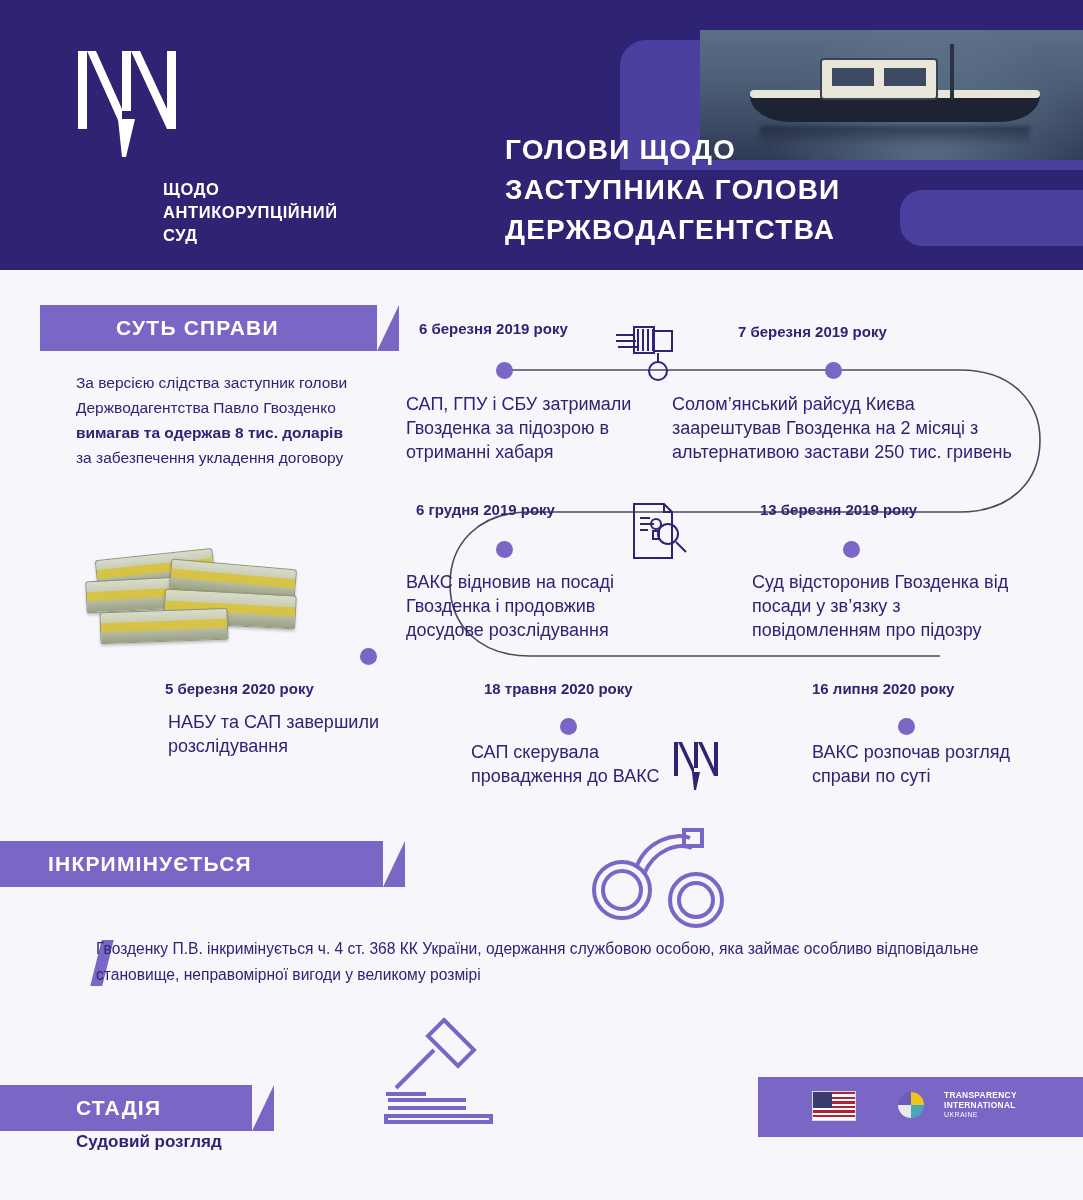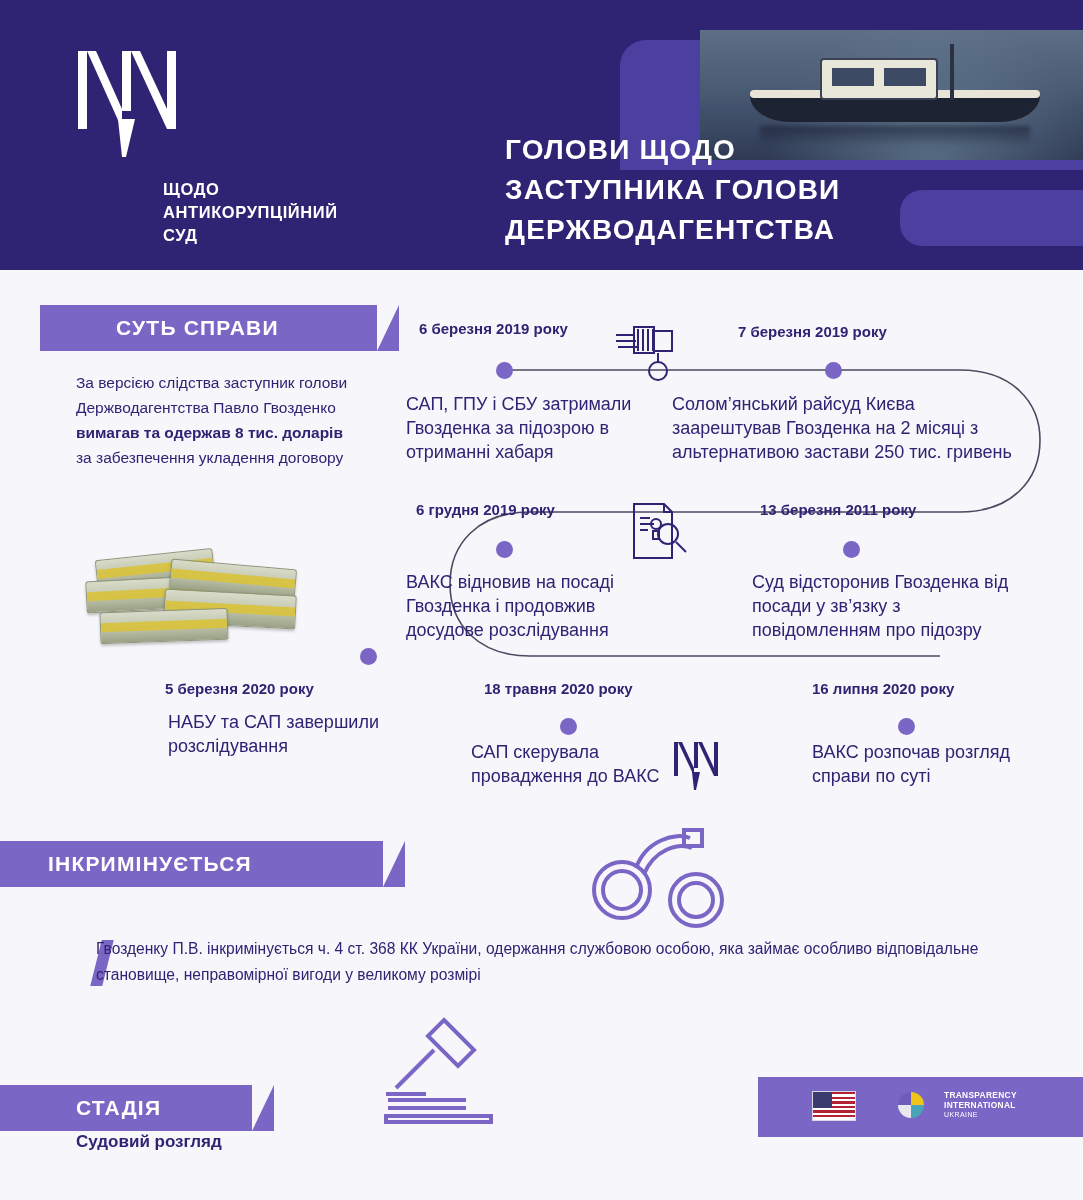--- a/index.html
+++ b/index.html
@@ -304,21 +304,21 @@
       <path d="M42 26 h18 v20 h-18"></path>
       <path d="M46 48 v10"></path>
       <circle cx="46" cy="66" r="9"></circle>
     </g>
   </svg>
 
   <div class="tl-label" style="left:416px; top:501px;">6 грудня 2019 року</div>
   <div class="tl-dot" style="left:496px; top:541px;"></div>
   <div class="tl-body" style="left:406px; top:570px; width:232px;">ВАКС відновив на посаді Гвозденка і продовжив досудове розслідування</div>
 
-  <div class="tl-label" style="left:760px; top:501px;">13 березня 2011 року</div>
+  <div class="tl-label" style="left:760px; top:501px;">13 березня 2019 року</div>
   <div class="tl-dot" style="left:843px; top:541px;"></div>
   <div class="tl-body" style="left:752px; top:570px; width:268px;">Суд відсторонив Гвозденка від посади у зв’язку з повідомленням про підозру</div>
 
   <svg style="position:absolute; left:622px; top:498px;" width="70" height="70" viewBox="0 0 70 70">
     <g fill="none" stroke="#2e2473" stroke-width="2">
       <path d="M12 6 h30 l8 8 v46 h-38 z"></path>
       <path d="M42 6 v8 h8"></path>
       <path d="M18 20 h10 M18 26 h14 M18 32 h8"></path>
       <circle cx="34" cy="26" r="5"></circle>
       <path d="M31 33 h6 v8 h-6 z"></path>

